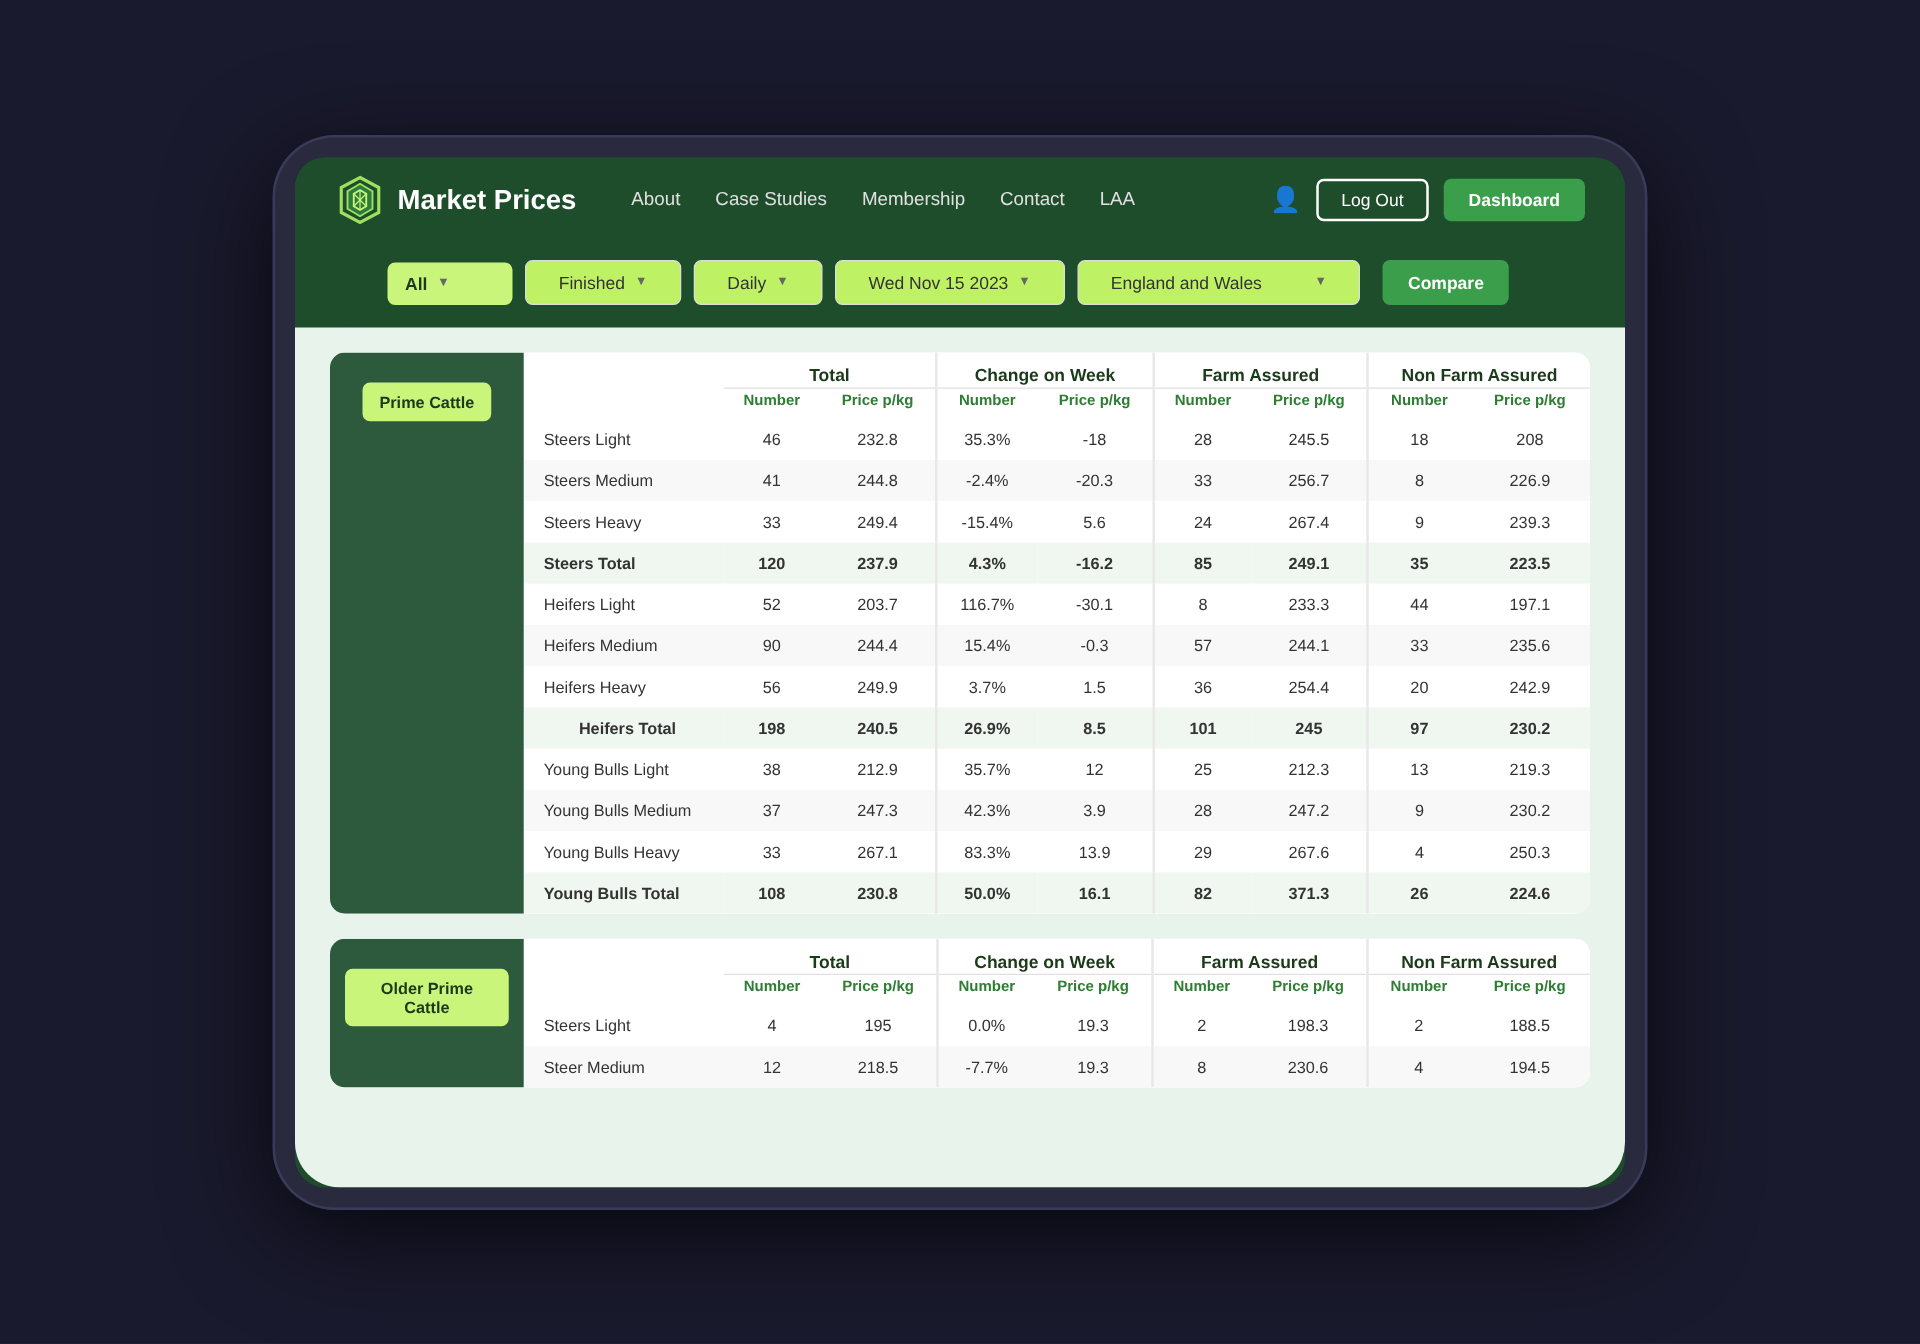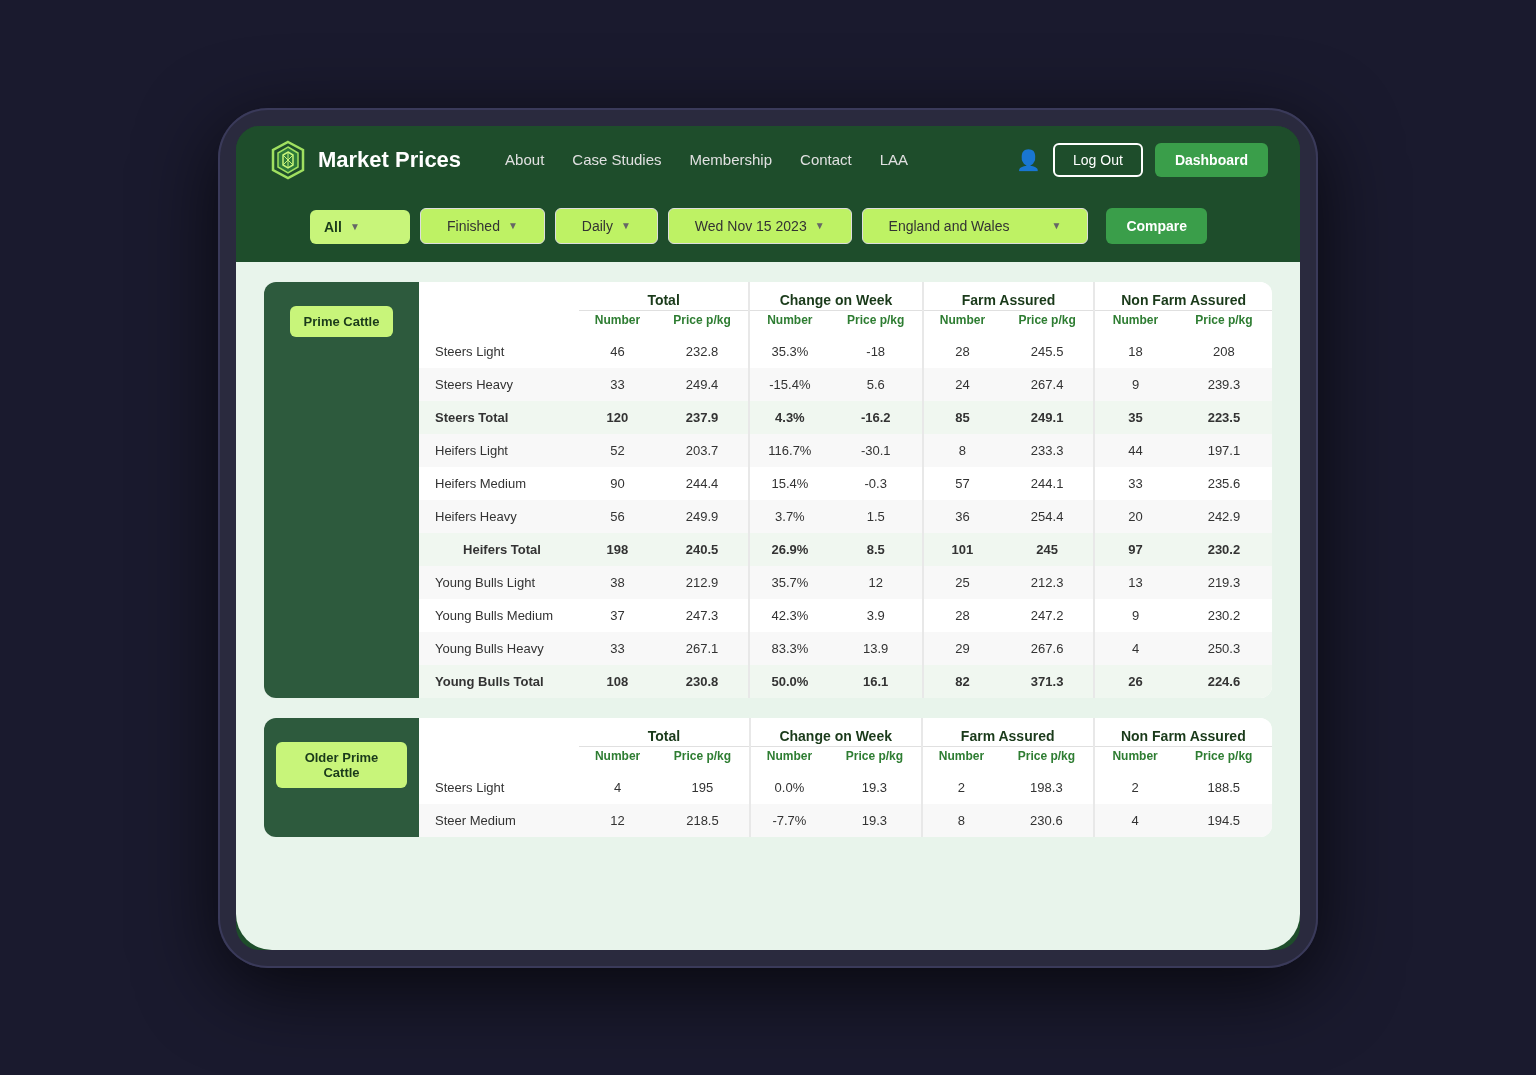--- a/index.html
+++ b/index.html
@@ -331,20 +331,31 @@
                   <td>46</td>
                   <td>232.8</td>
                   <td class="col-divider">35.3%</td>
                   <td>-18</td>
                   <td class="col-divider">28</td>
                   <td>245.5</td>
                   <td class="col-divider">18</td>
                   <td>208</td>
                 </tr>
                 <tr>
+                  <td class="row-label" style="text-align: left; padding-left: 16px;">Steers Medium</td>
+                  <td>41</td>
+                  <td>244.8</td>
+                  <td class="col-divider">-2.4%</td>
+                  <td>-20.3</td>
+                  <td class="col-divider">33</td>
+                  <td>256.7</td>
+                  <td class="col-divider">8</td>
+                  <td>226.9</td>
+                </tr>
+                <tr>
                   <td class="row-label" style="text-align: left; padding-left: 16px;">Steers Heavy</td>
                   <td>33</td>
                   <td>249.4</td>
                   <td class="col-divider">-15.4%</td>
                   <td>5.6</td>
                   <td class="col-divider">24</td>
                   <td>267.4</td>
                   <td class="col-divider">9</td>
                   <td>239.3</td>
                 </tr>

